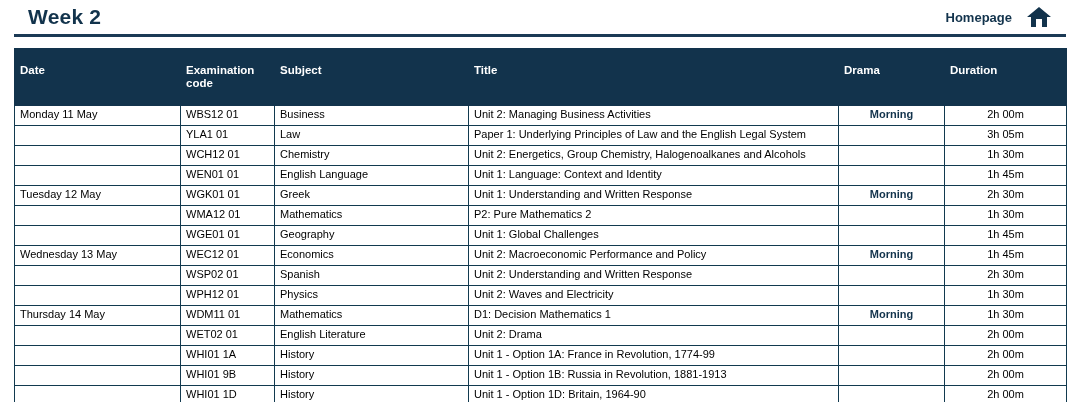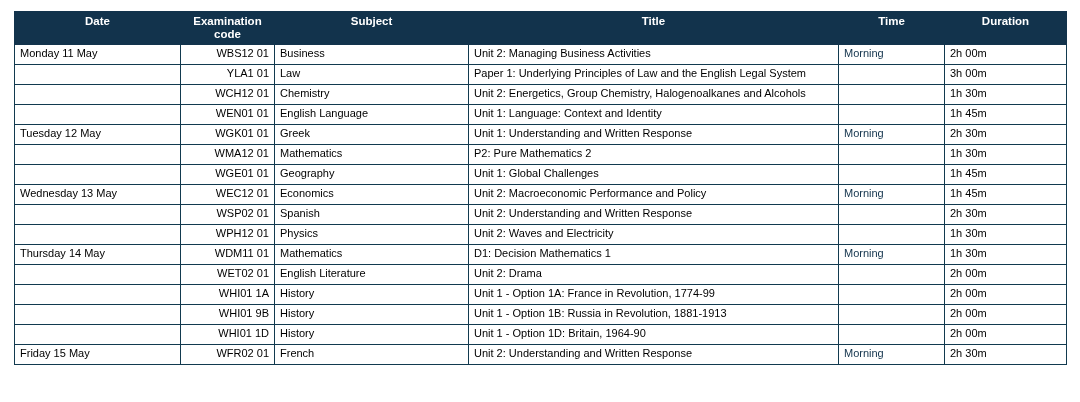--- a/index.html
+++ b/index.html
@@ -64,113 +64,125 @@
   table.sched {
     border-collapse: collapse;
     width: 1052px;
     table-layout: fixed;
   }
   table.sched th {
     background: #12334c;
     color: #ffffff;
     font-size: 11.5px;
     font-weight: bold;
-    text-align: center;
-    padding: 3px 5px;
+    text-align: left;
+    padding: 15px 5px;
     vertical-align: top;
     border: 1px solid #12334c;
     line-height: 1.15;
   }
   th.center, td.center { text-align: center; }
   table.sched td {
     border: 1px solid #123a4f;
     padding: 2px 5px;
     font-size: 11px;
     height: 15px;
     line-height: 1.2;
     vertical-align: top;
     background: #ffffff;
     overflow: hidden;
     white-space: nowrap;
   }
   td.date-cell {
     background: #dff0ea;
     margin-top: 48px;
   }
-  td.code-cell { text-align: right; }
+  td.code-cell { text-align: left; }
   td.time-morning {
     background: #d9d12a;
     color: #12334c;
-    font-weight: normal;
-    text-align: left;
+    font-weight: bold;
+    text-align: center;
   }
   td.time-afternoon {
     background: #0f5a6e;
     color: #ffffff;
     font-weight: bold;
     text-align: center;
   }
   td.time-blank-afternoon {
     background: #0f5a6e;
   }
-  td.dur-cell { }
+  td.dur-cell { text-align: center; }
 
   
   col.c-date { width: 166px; }
   col.c-code { width: 94px; }
   col.c-subject { width: 194px; }
   col.c-title { width: 370px; }
   col.c-time { width: 106px; }
   col.c-duration { width: 122px; }
 </style>
 </head>
 <body>
 
 <div class="page">
 
+  <div class="header">
+    <div class="week-title">Week 2</div>
+    <div class="header-right">
+      <span class="homepage-link">Homepage</span>
+      <span class="home-icon">
+        <svg width="26" height="22" viewBox="0 0 26 22">
+          <polygon points="13,1 25,11 21,11 21,21 5,21 5,11 1,11" fill="#12334c"></polygon>
+          <rect x="10" y="13" width="6" height="8" fill="#ffffff"></rect>
+        </svg>
+      </span>
+    </div>
+  </div>
 
   <div class="table-wrap">
     <table class="sched">
       <colgroup>
         <col class="c-date">
           <col class="c-code">
           <col class="c-subject">
         <col class="c-title">
           <col class="c-time">
           <col class="c-duration">
       </colgroup>
       <thead>
         <tr>
           <th>Date</th>
           <th>
             <span>Examination</span><br>
             <span>code</span>
           </th>
           <th>Subject</th>
           <th>Title</th>
-          <th class="center">Time</th>
+          <th class="center">Drama</th>
           <th class="center">Duration</th>
         </tr>
       </thead>
       <tbody>
           <tr>
             <td class="date-cell">Monday 11 May</td>
             <td class="code-cell">WBS12 01</td>
             <td>Business</td>
             <td>Unit 2: Managing Business Activities</td>
             <td class="time-morning">Morning</td>
             <td class="dur-cell">2h 00m</td>
           </tr>
           <tr>
             <td class="date-cell"></td>
             <td class="code-cell">YLA1 01</td>
             <td>Law</td>
             <td>Paper 1: Underlying Principles of Law and the English Legal System</td>
             <td class="time-morning"></td>
-            <td class="dur-cell">3h 00m</td>
+            <td class="dur-cell">3h 05m</td>
           </tr>
           <tr>
             <td class="date-cell"></td>
             <td class="code-cell">WCH12 01</td>
             <td>Chemistry</td>
             <td>Unit 2: Energetics, Group Chemistry, Halogenoalkanes and Alcohols</td>
             <td class="time-afternoon">Afternoon</td>
             <td class="dur-cell">1h 30m</td>
           </tr>
           <tr>

